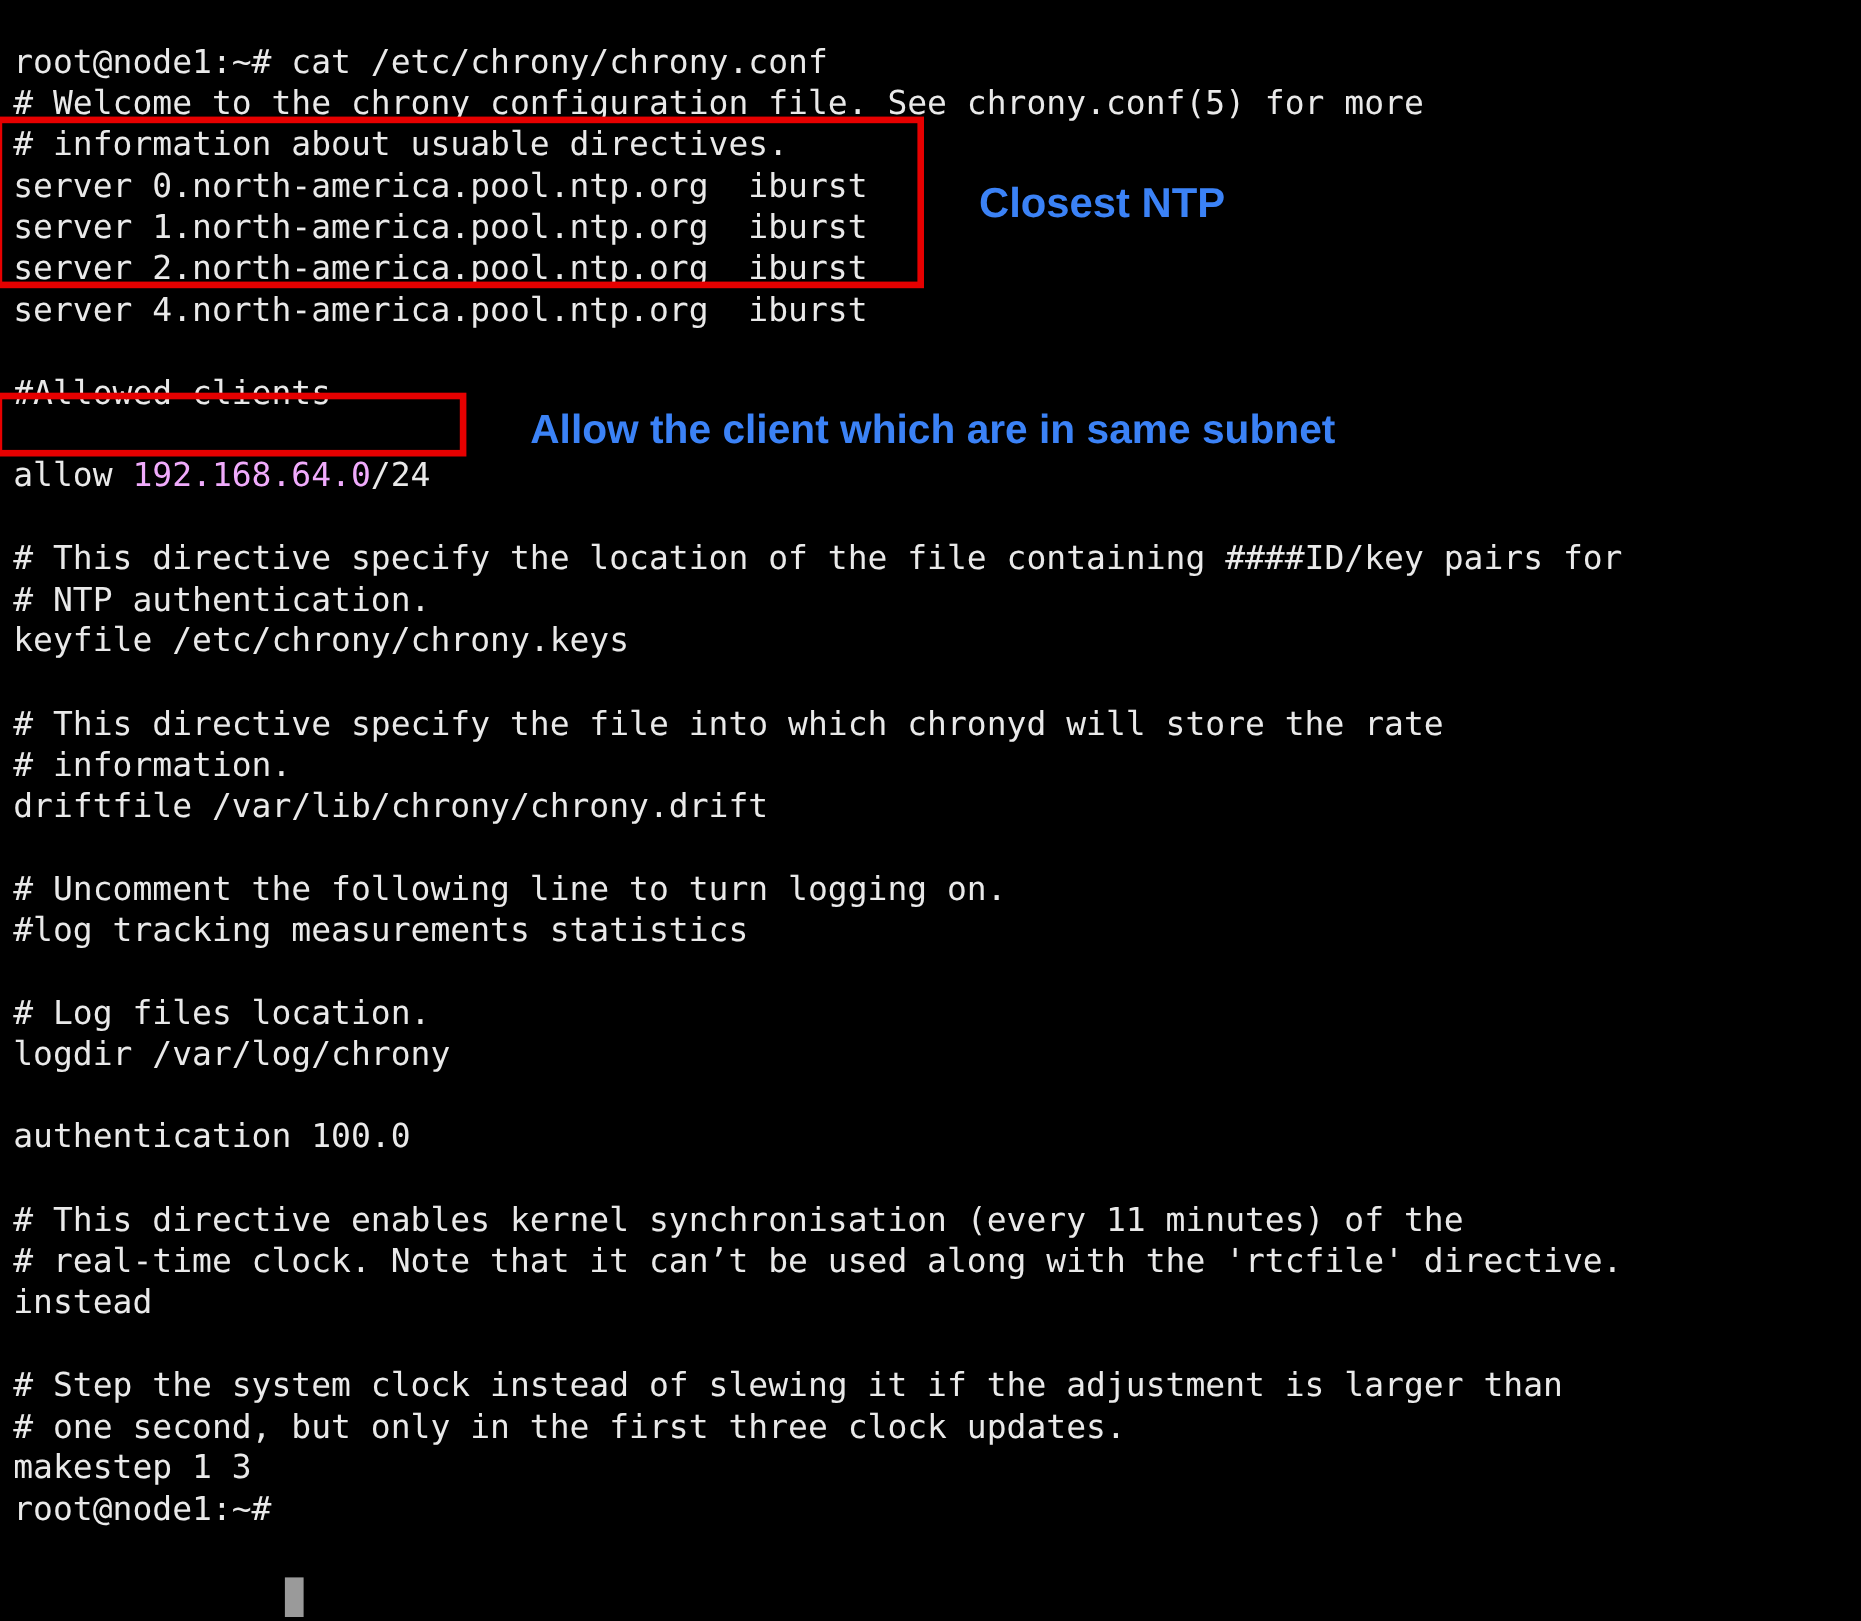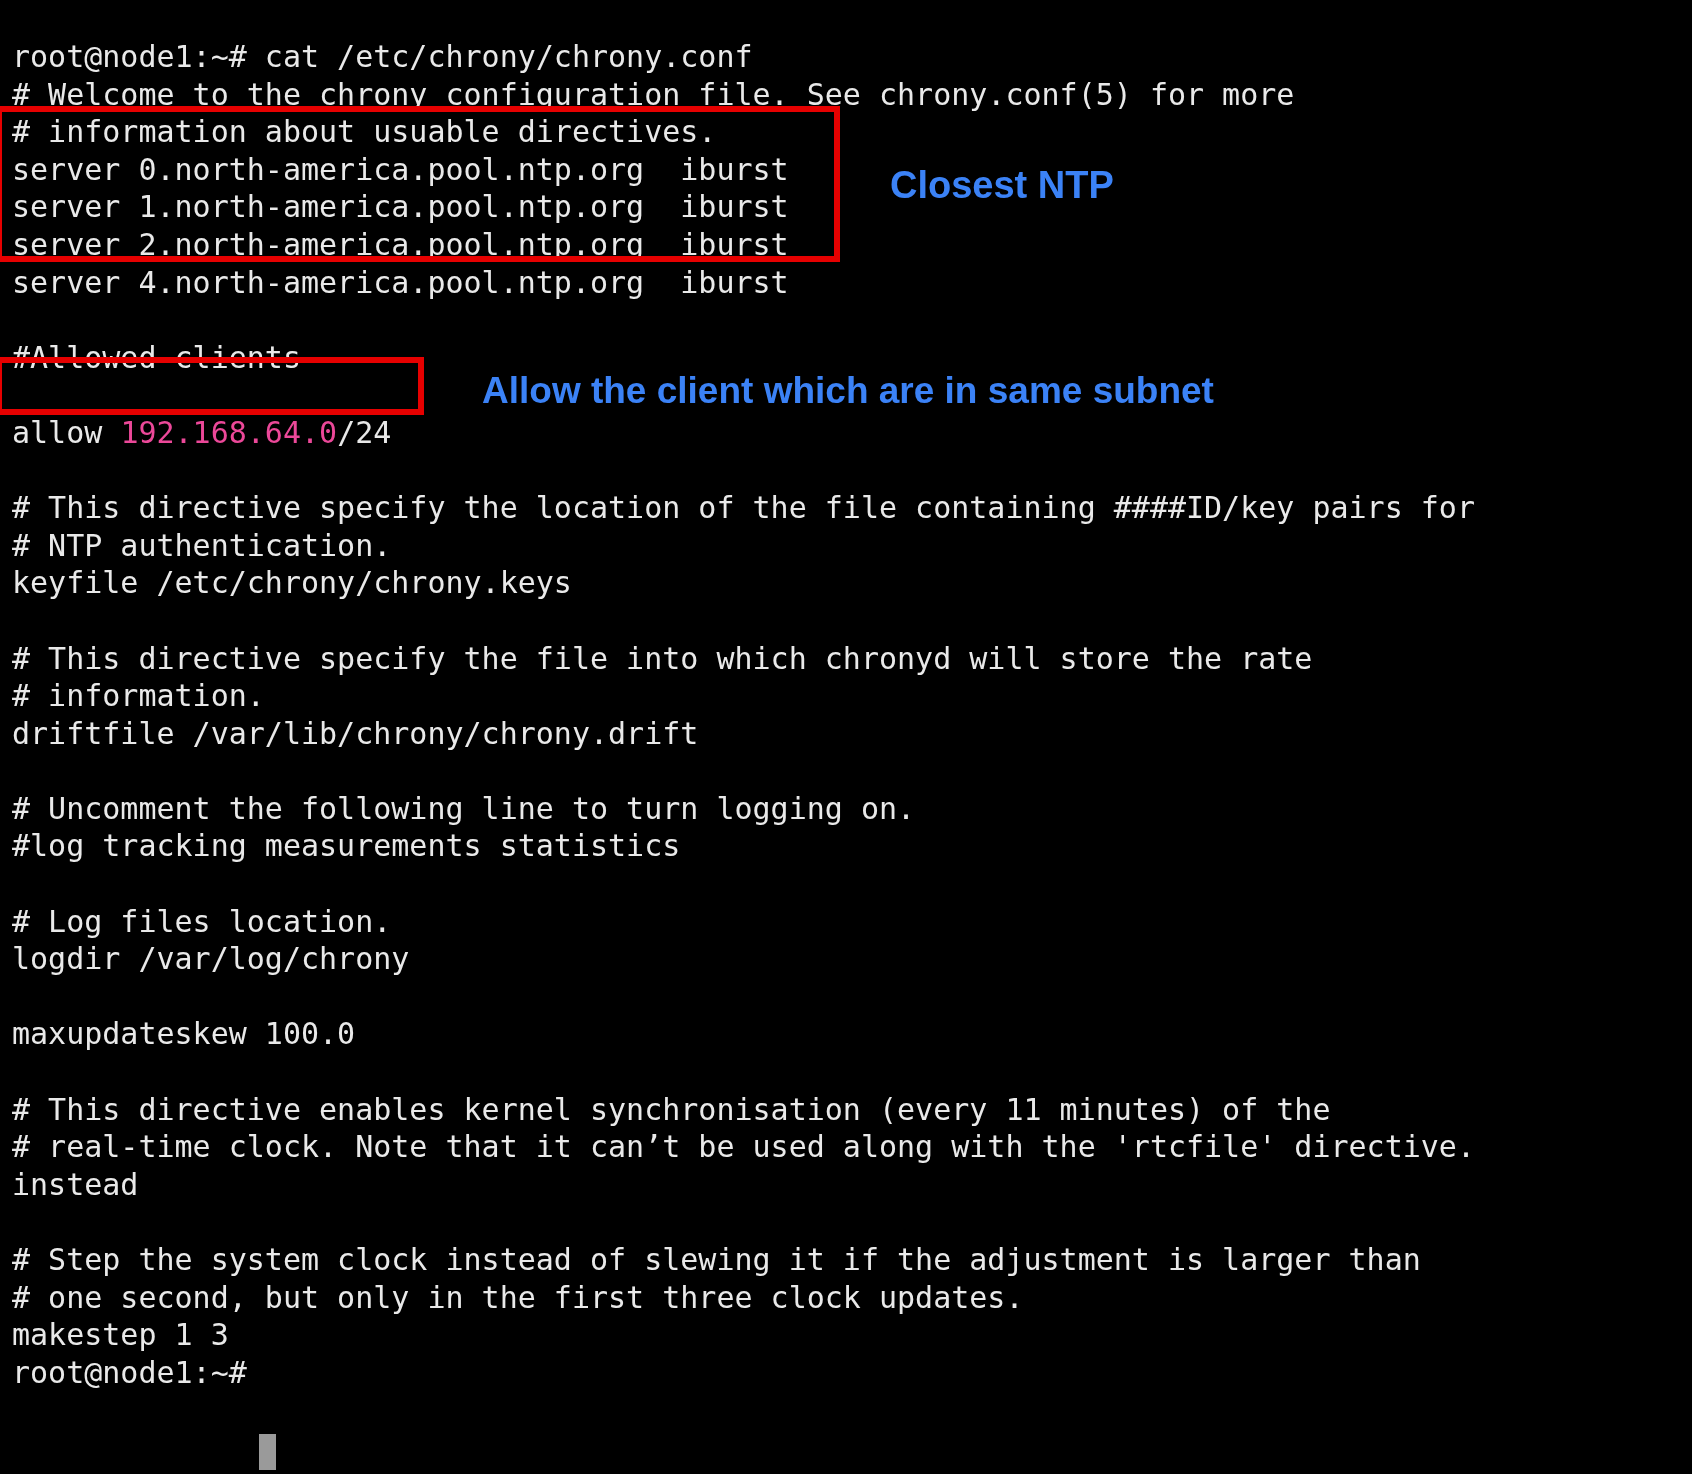--- a/index.html
+++ b/index.html
@@ -38,21 +38,21 @@
     white-space: pre;
     letter-spacing: 0px;
     font-family: "DejaVu Sans Mono", "Liberation Mono", monospace;
   }
 
   .line.blank {
     color: transparent;
   }
 
   .ip {
-    color: #ec4899;
+    color: #f0abfc;
   }
 
   
   .redbox {
     position: absolute;
     border: 6px solid #e60000;
     box-sizing: border-box;
     pointer-events: none;
     background: transparent;
   }
@@ -125,21 +125,21 @@
     <div class="line"># This directive specify the file into which chronyd will store the rate</div>
     <div class="line"># information.</div>
     <div class="line">driftfile /var/lib/chrony/chrony.drift</div>
     <div class="line blank"></div>
     <div class="line"># Uncomment the following line to turn logging on.</div>
     <div class="line">#log tracking measurements statistics</div>
     <div class="line blank"></div>
     <div class="line"># Log files location.</div>
     <div class="line">logdir /var/log/chrony</div>
     <div class="line blank"></div>
-    <div class="line">maxupdateskew 100.0</div>
+    <div class="line">authentication 100.0</div>
     <div class="line blank"></div>
     <div class="line"># This directive enables kernel synchronisation (every 11 minutes) of the</div>
     <div class="line"># real-time clock. Note that it can’t be used along with the 'rtcfile' directive.</div>
     <div class="line">instead</div>
     <div class="line blank"></div>
     <div class="line"># Step the system clock instead of slewing it if the adjustment is larger than</div>
     <div class="line"># one second, but only in the first three clock updates.</div>
     <div class="line">makestep 1 3</div>
     <div class="line">root@node1:~#</div>
   </div>

